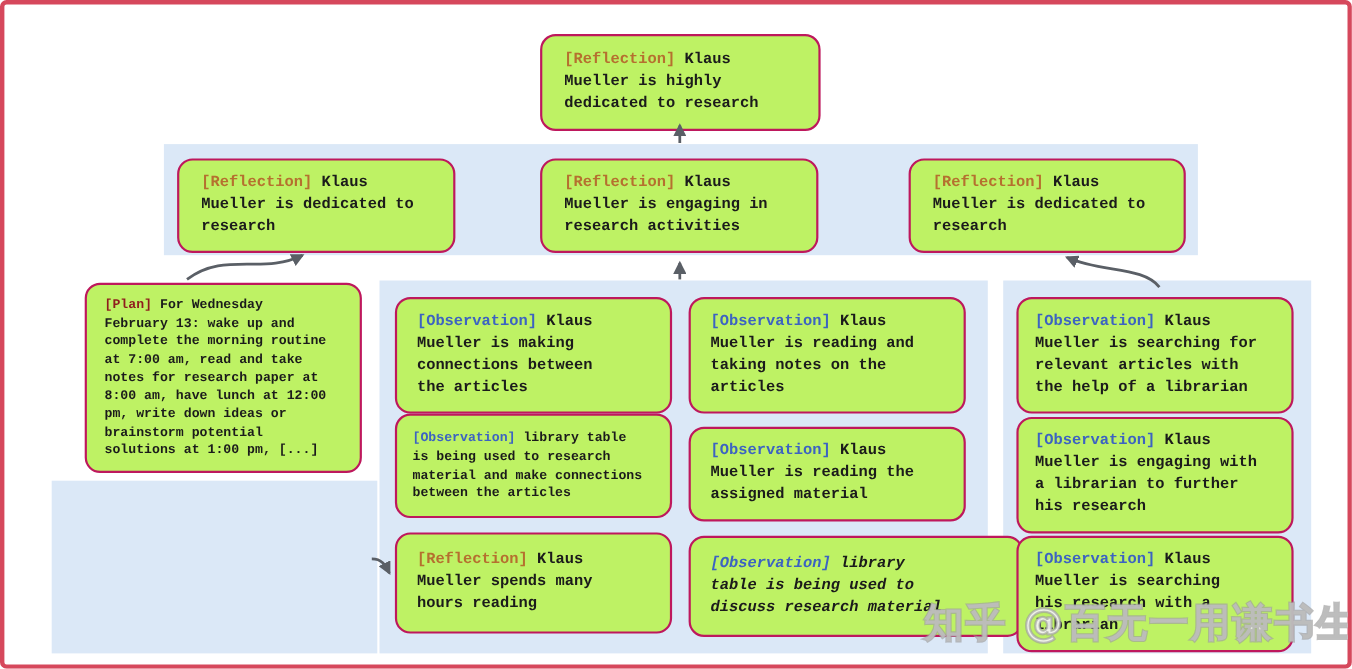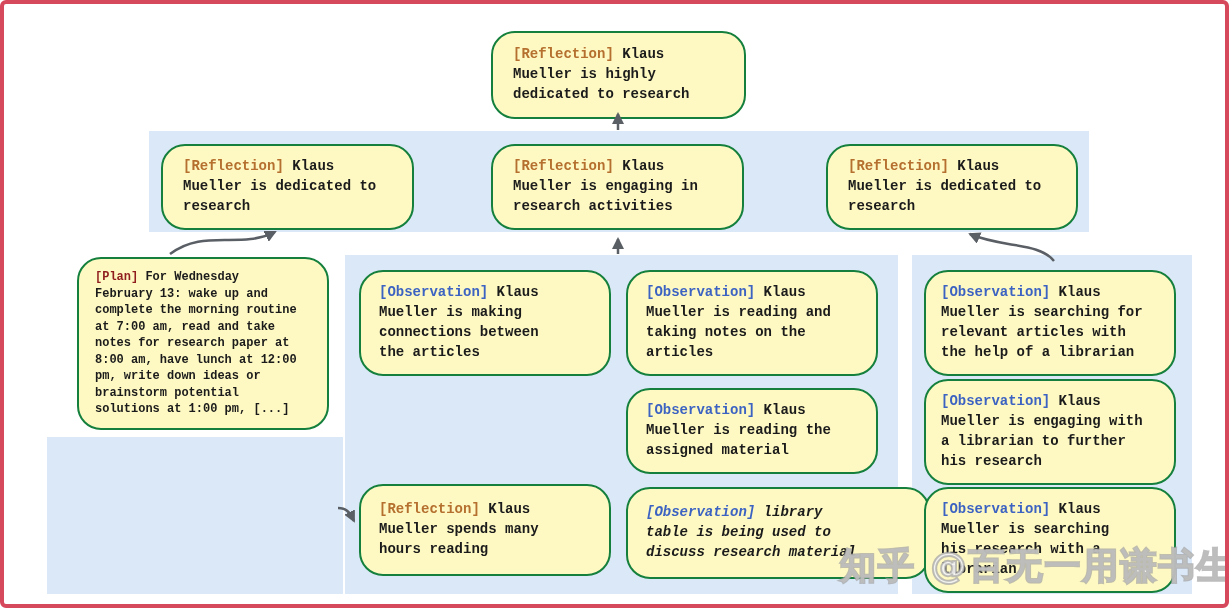--- a/index.html
+++ b/index.html
@@ -15,23 +15,23 @@
     font-weight:700;
     color:#1b1b1b;
   }
   .band{
     position:absolute;
     background:#dbe8f7;
   }
   .node{
     position:absolute;
     box-sizing:border-box;
-    background:#fef9c3;
-    border:2px solid #15803d;
-    border-radius:24px;
+    background:#bef264;
+    border:2px solid #be185d;
+    border-radius:14px;
     padding:11px 18px;
     z-index:2;
   }
   .fs14{font-size:14px;line-height:1.42;}
   .fs12{font-size:12px;line-height:1.40;}
   .node-plan{padding:10px 16px;line-height:1.38;}
   .body{white-space:pre-line;}
   .tag-reflection{color:#b5702f;}
   .tag-observation{color:#3c63c2;}
   .tag-plan{color:#8f1d1d;}
@@ -111,20 +111,26 @@
 solutions at 1:00 pm, [...]</span>
   </div>
 
 
   <div class="node fs14" style="left:355px;top:266px;width:252px;">
     <span class="tag-observation">[Observation]</span><span class="body"> Klaus
 Mueller is making
 connections between
 the articles</span>
   </div>
+  <div class="node fs12" style="left:355px;top:372px;width:252px;padding:12px 14px;">
+    <span class="tag-observation">[Observation]</span><span class="body"> library table
+is being used to research
+material and make connections
+between the articles</span>
+  </div>
   <div class="node fs14" style="left:355px;top:480px;width:252px;padding:14px 18px;">
     <span class="tag-reflection">[Reflection]</span><span class="body"> Klaus
 Mueller spends many
 hours reading</span>
   </div>
 
   <div class="node fs14" style="left:622px;top:266px;width:252px;">
     <span class="tag-observation">[Observation]</span><span class="body"> Klaus
 Mueller is reading and
 taking notes on the

